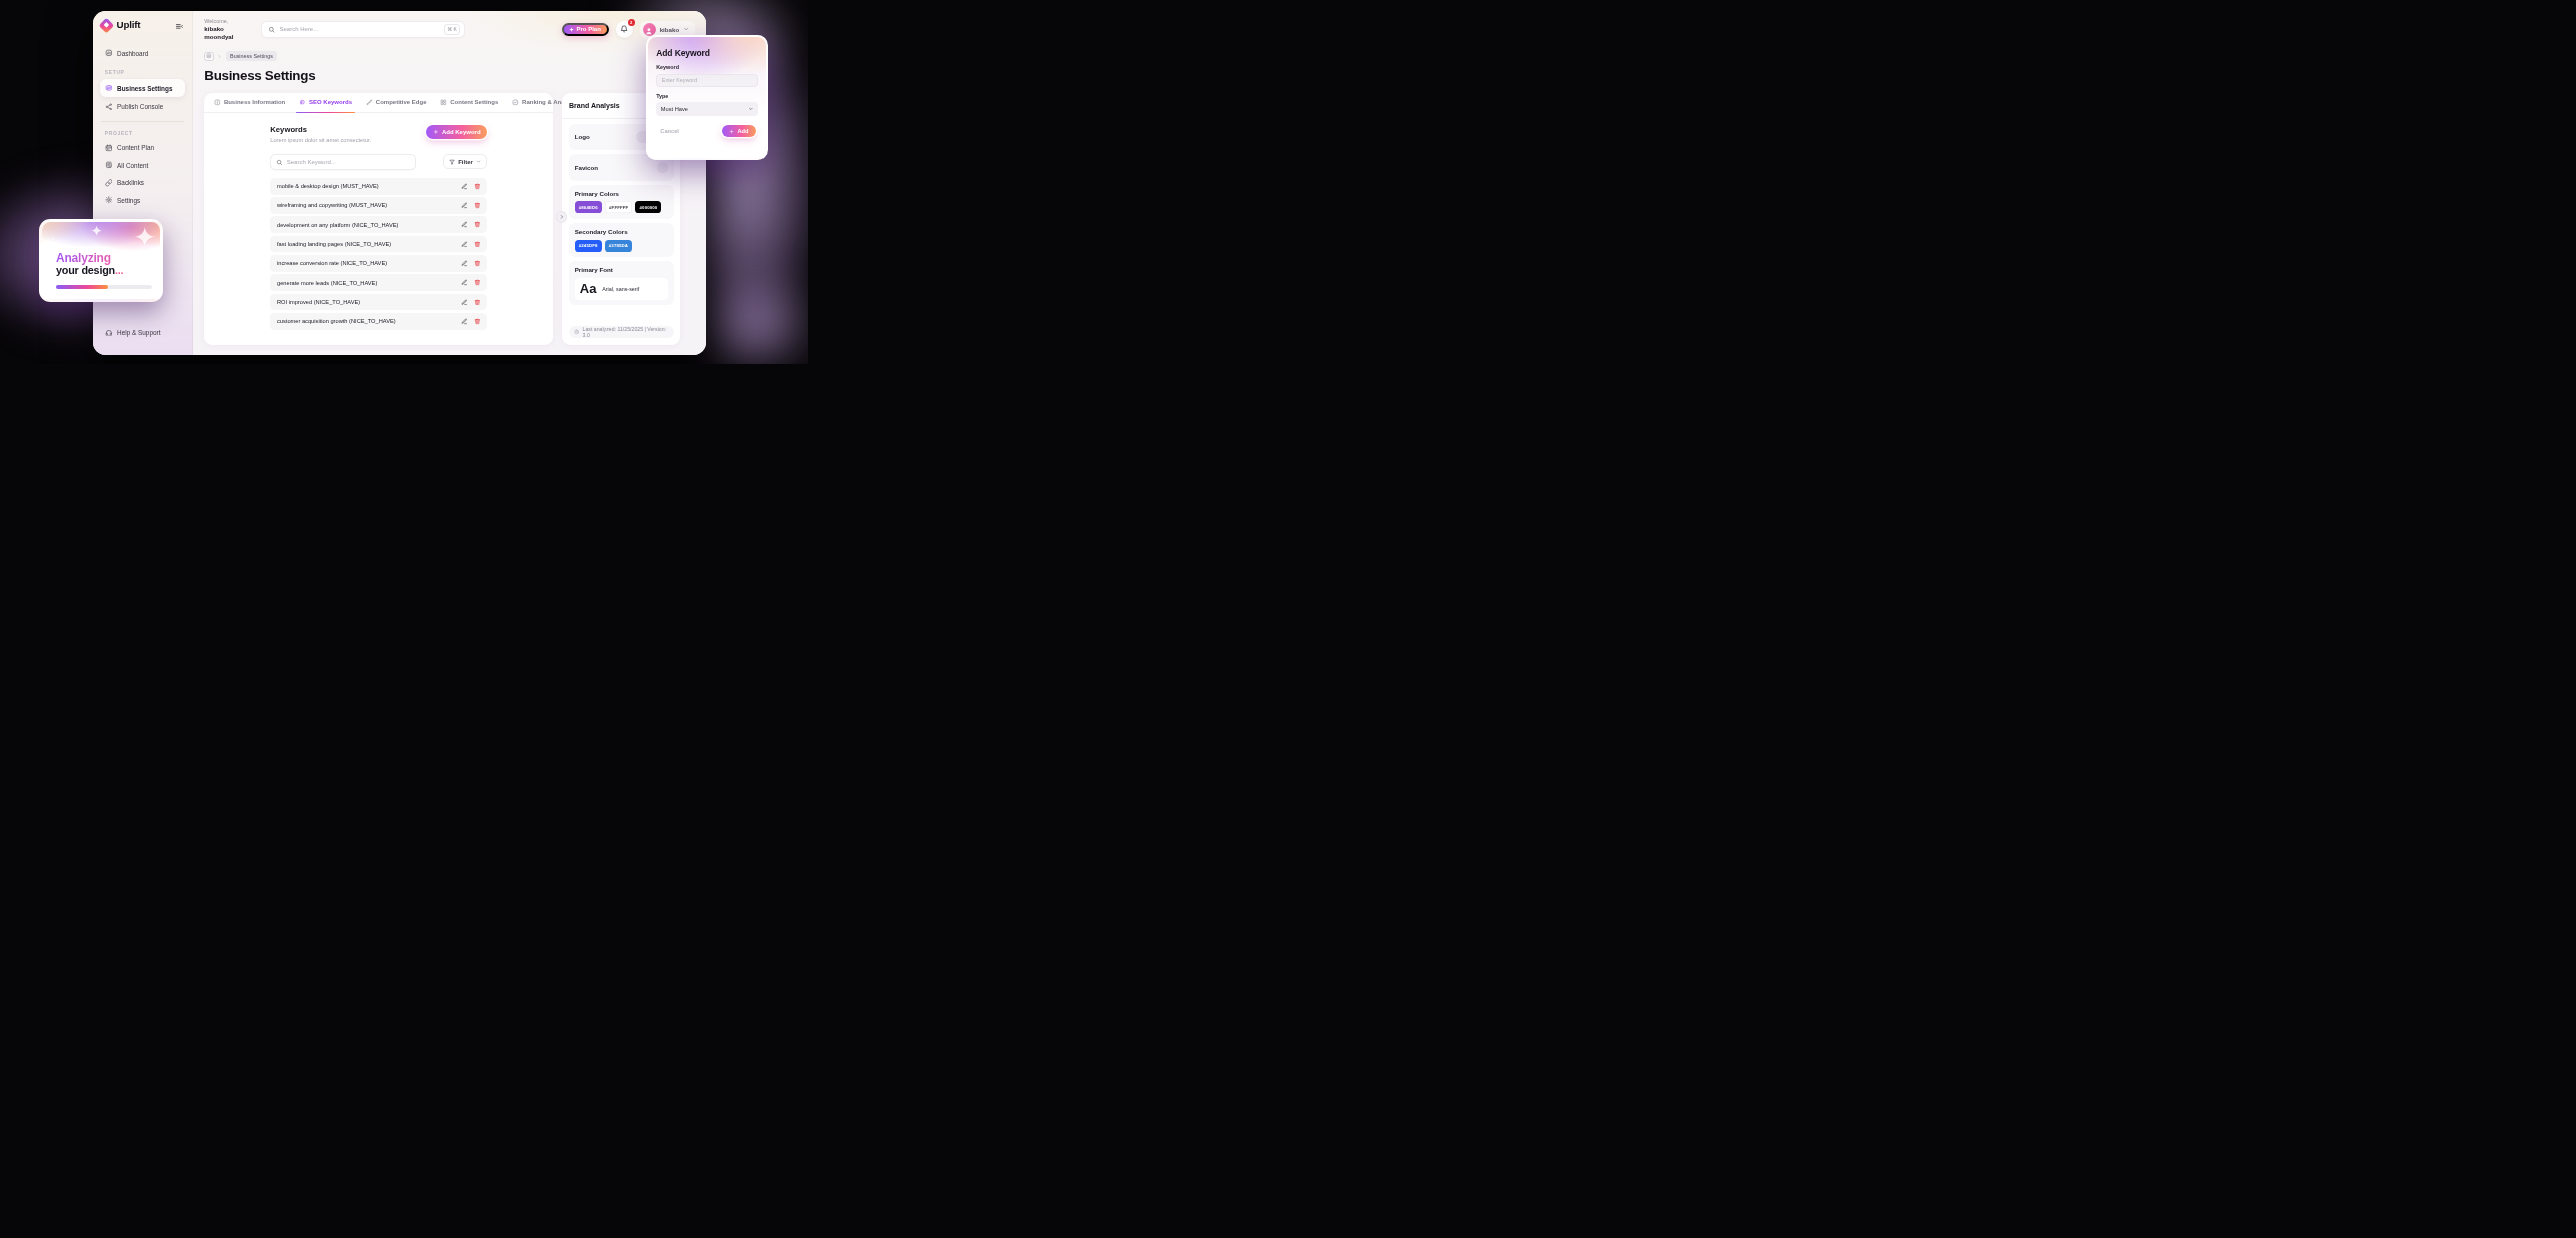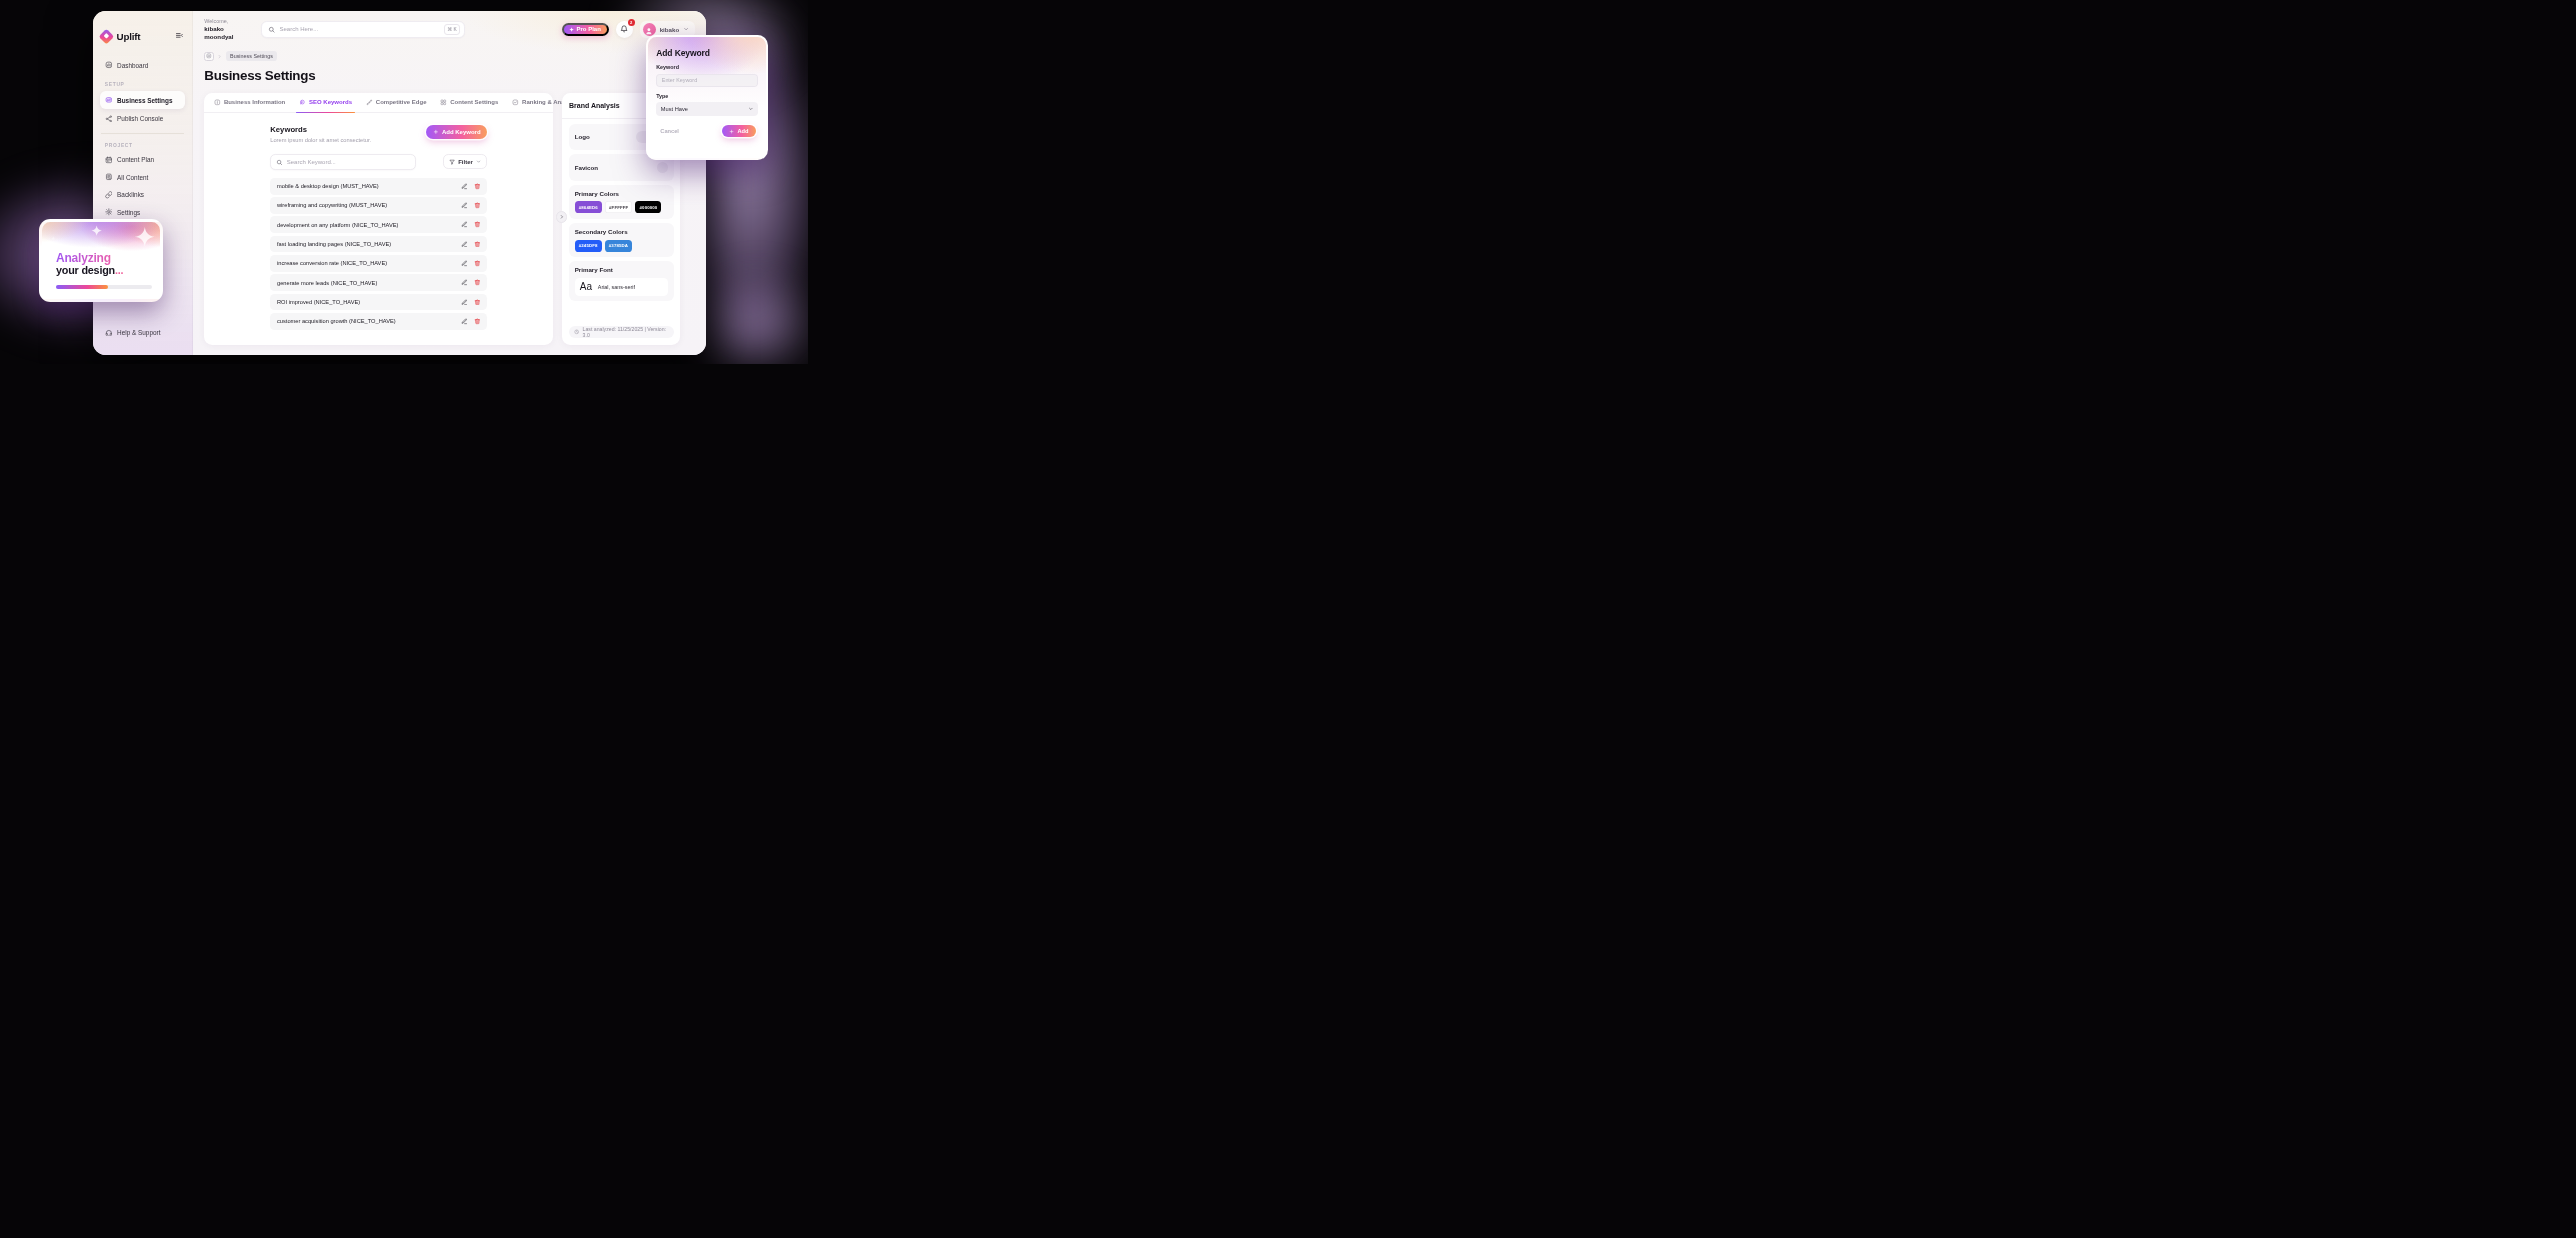--- a/index.html
+++ b/index.html
@@ -22,21 +22,21 @@
     border-radius:12.4px; overflow:hidden; display:flex;
     background:linear-gradient(115deg,#f7f2e9 0%,#f7f3f2 45%,#f2edf6 100%);
     box-shadow:0 15.5px 46px rgba(0,0,0,.65);
   }
   
   .sidebar {
     width:100px; flex:none; position:relative; display:flex; flex-direction:column;
     padding:0 7.2px; border-right:0.5px solid rgba(30,20,40,.04);
     background:linear-gradient(180deg, rgba(246,241,233,.95) 0%, rgba(244,238,240,.88) 52%, rgba(233,221,241,.95) 100%);
   }
-  .logo-row { display:flex; align-items:flex-start; gap:4.6px; margin:20px 1px 0; }
+  .logo-row { display:flex; align-items:flex-end; gap:4.6px; margin:8px 1px 0; }
   .logo-mark { width:10.8px; height:10.8px; transform:rotate(45deg); border-radius:2.6px;
     background:linear-gradient(135deg,#8b5cf6 0%,#ec4899 55%,#fb923c 100%);
     display:flex; align-items:center; justify-content:center; }
   .logo-mark i { display:block; width:4.1px; height:4.1px; background:#fff; border-radius:1px; }
   .logo-text { font-size:9.8px; font-weight:800; color:#16131a; letter-spacing:-0.2px; flex:1; }
   .collapse-ic { color:#2a2630; cursor:pointer; }
   .nav { margin-top:13.4px; }
   .side-item { position:relative; display:flex; align-items:center; gap:4.6px; height:16px;
     padding:0 4.6px; margin:1.5px 0; border-radius:5.7px; color:#39353f; font-size:6.4px; font-weight:500; cursor:pointer; }
   .side-item .ic { color:#47434d; }
@@ -116,21 +116,21 @@
   .panel-divider { height:0.5px; background:#f1eff3; margin:5.7px -6.7px 5.2px; }
   .pcard { background:#f8f7f9; border-radius:6.2px; padding:5.2px 5.7px; margin-bottom:4.1px; }
   .pcard-row { display:flex; align-items:center; justify-content:space-between; min-height:16px; }
   .pcard-label { font-size:6.2px; font-weight:600; color:#211d28; }
   .ph-pill { width:32px; height:11.3px; border-radius:515px; background:#ebe9ee; }
   .ph-circle { width:11.3px; height:11.3px; border-radius:50%; background:#ebe9ee; }
   .chips { display:flex; gap:3.1px; margin-top:4.6px; }
   .chip { height:12px; padding:0 4.1px; border-radius:3.6px; font-size:4.4px; font-weight:600; color:#fff; display:flex; align-items:center; justify-content:center; letter-spacing:0.1px; }
   .chip.light { color:#454149; box-shadow:inset 0 0 0 0.5px #e8e5ea; }
   .font-sample { background:#fff; border-radius:4.6px; padding:3.6px 5.2px; margin-top:4.6px; display:flex; align-items:center; gap:5.7px; }
-  .font-aa { font-size:10px; font-weight:400; color:#17141c; }
+  .font-aa { font-size:13px; font-weight:700; color:#17141c; }
   .font-name { font-size:5.4px; color:#2f2c35; }
   .panel-footer { margin-top:auto; display:flex; justify-content:center; }
   .footer-pill { height:12px; padding:0 5.2px; border-radius:515px; background:#f6f5f8; display:flex; align-items:center; gap:3.1px; color:#8f8b98; font-size:5.2px; }
   .collapse-btn { position:absolute; left:463px; top:200px; width:11.3px; height:11.3px; border-radius:50%;
     background:#f2f0f4; border:0.5px solid #e8e5eb; color:#3d3a44; display:flex; align-items:center; justify-content:center; cursor:pointer; z-index:5; }
 
   
   .modal { position:absolute; left:646px; top:35px; width:122px; height:125px; border-radius:10.3px;
     border:2.6px solid rgba(255,255,255,.92); z-index:20; padding:7.2px 8.2px;
     background:

